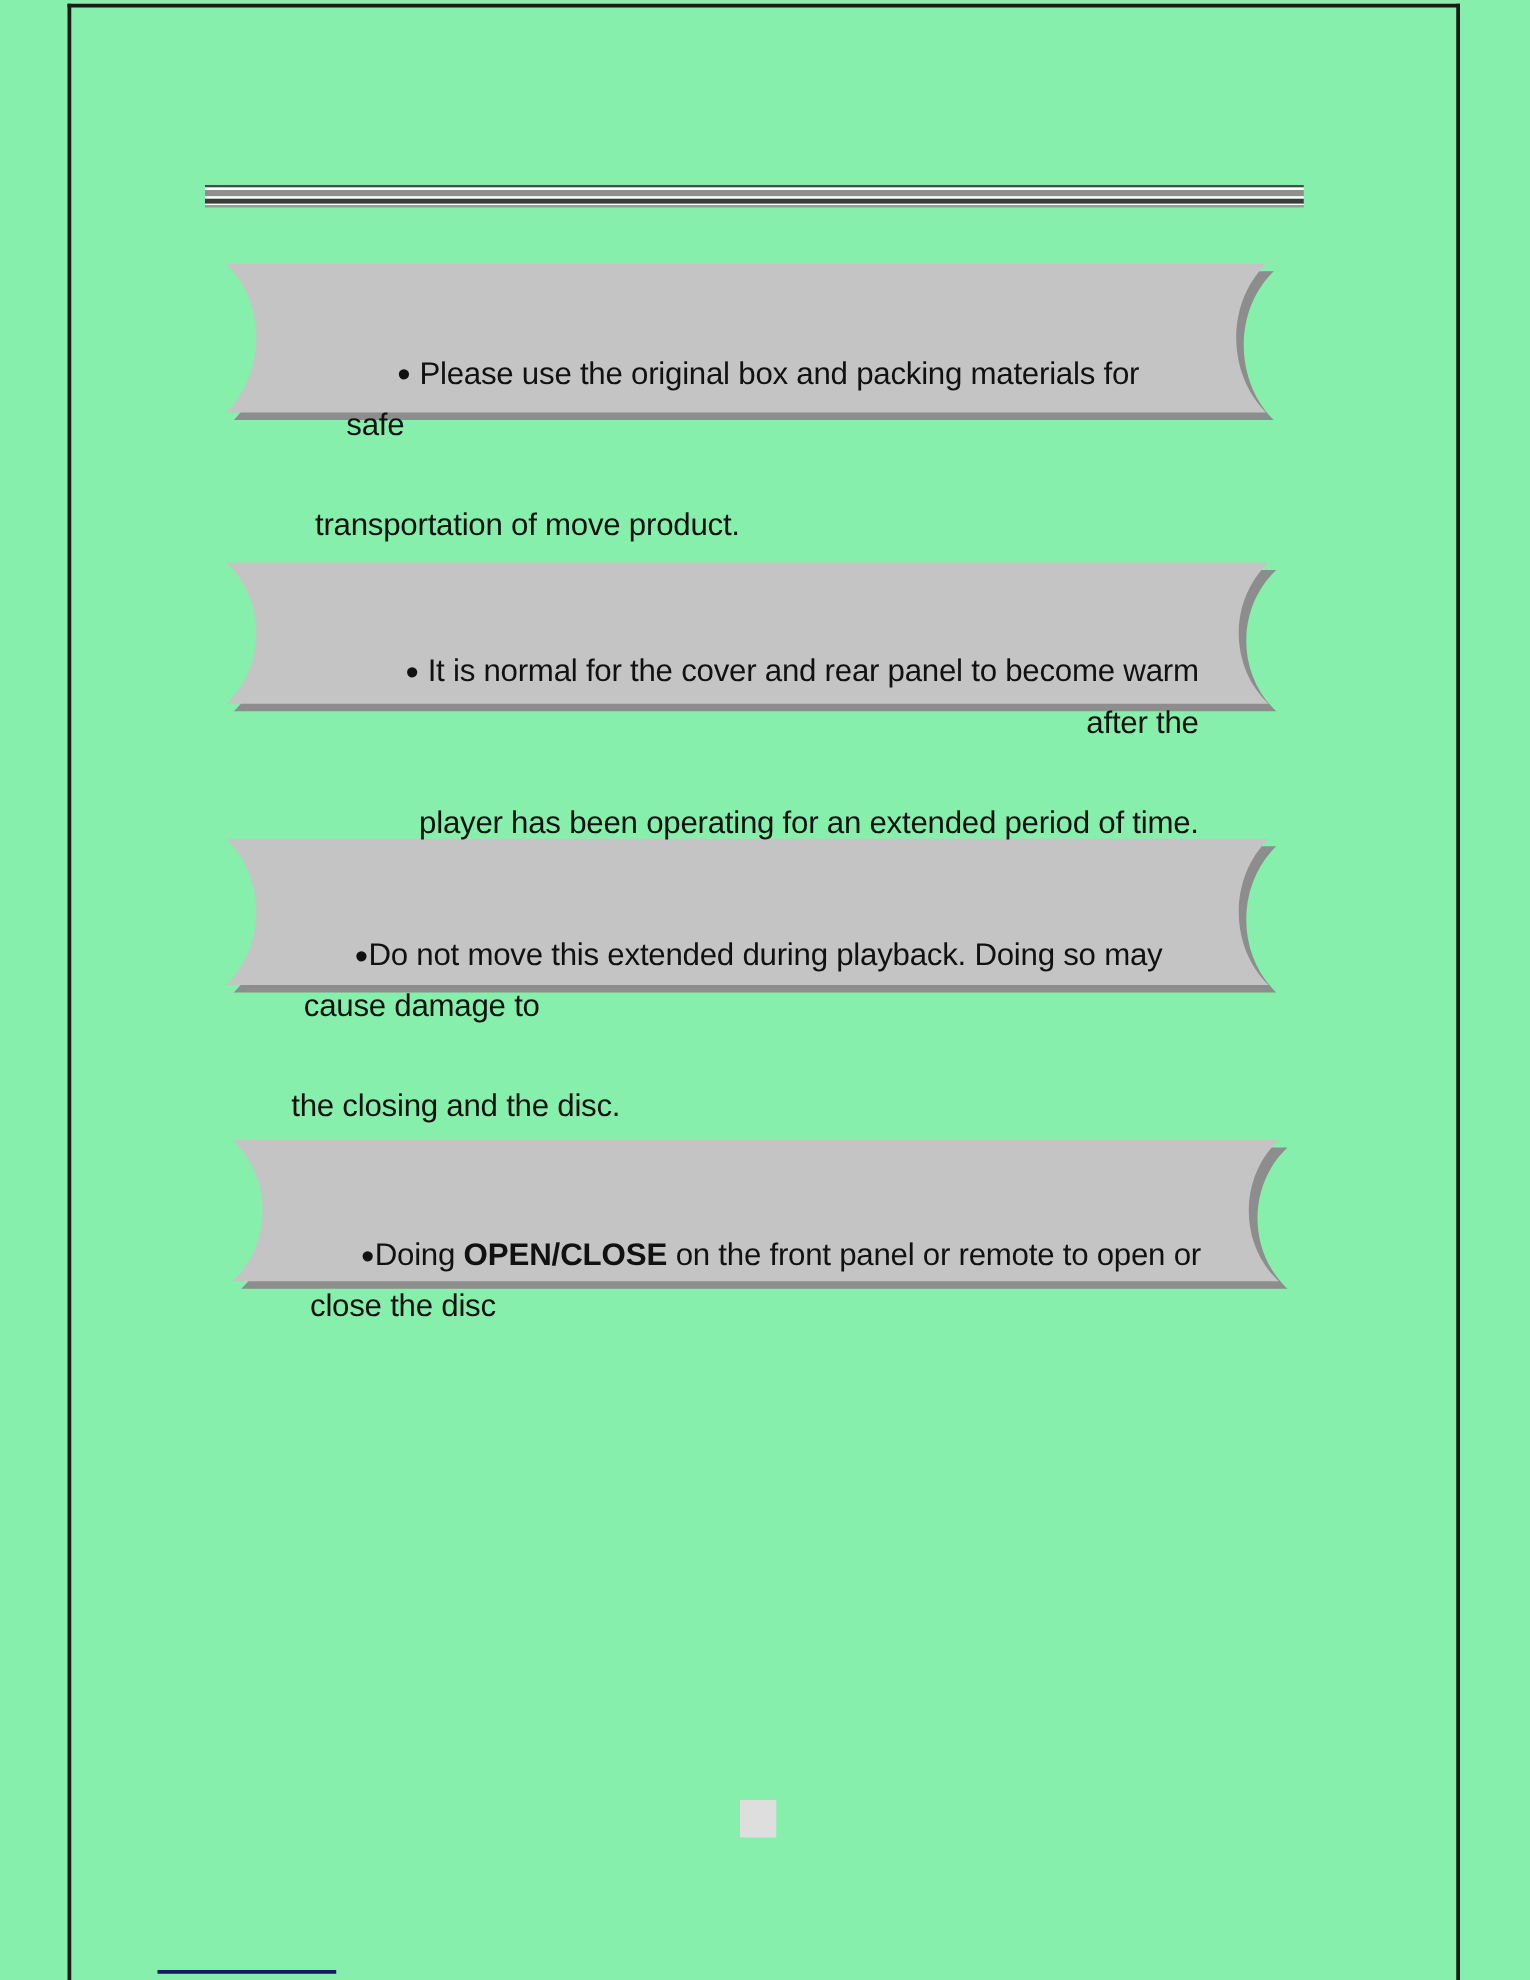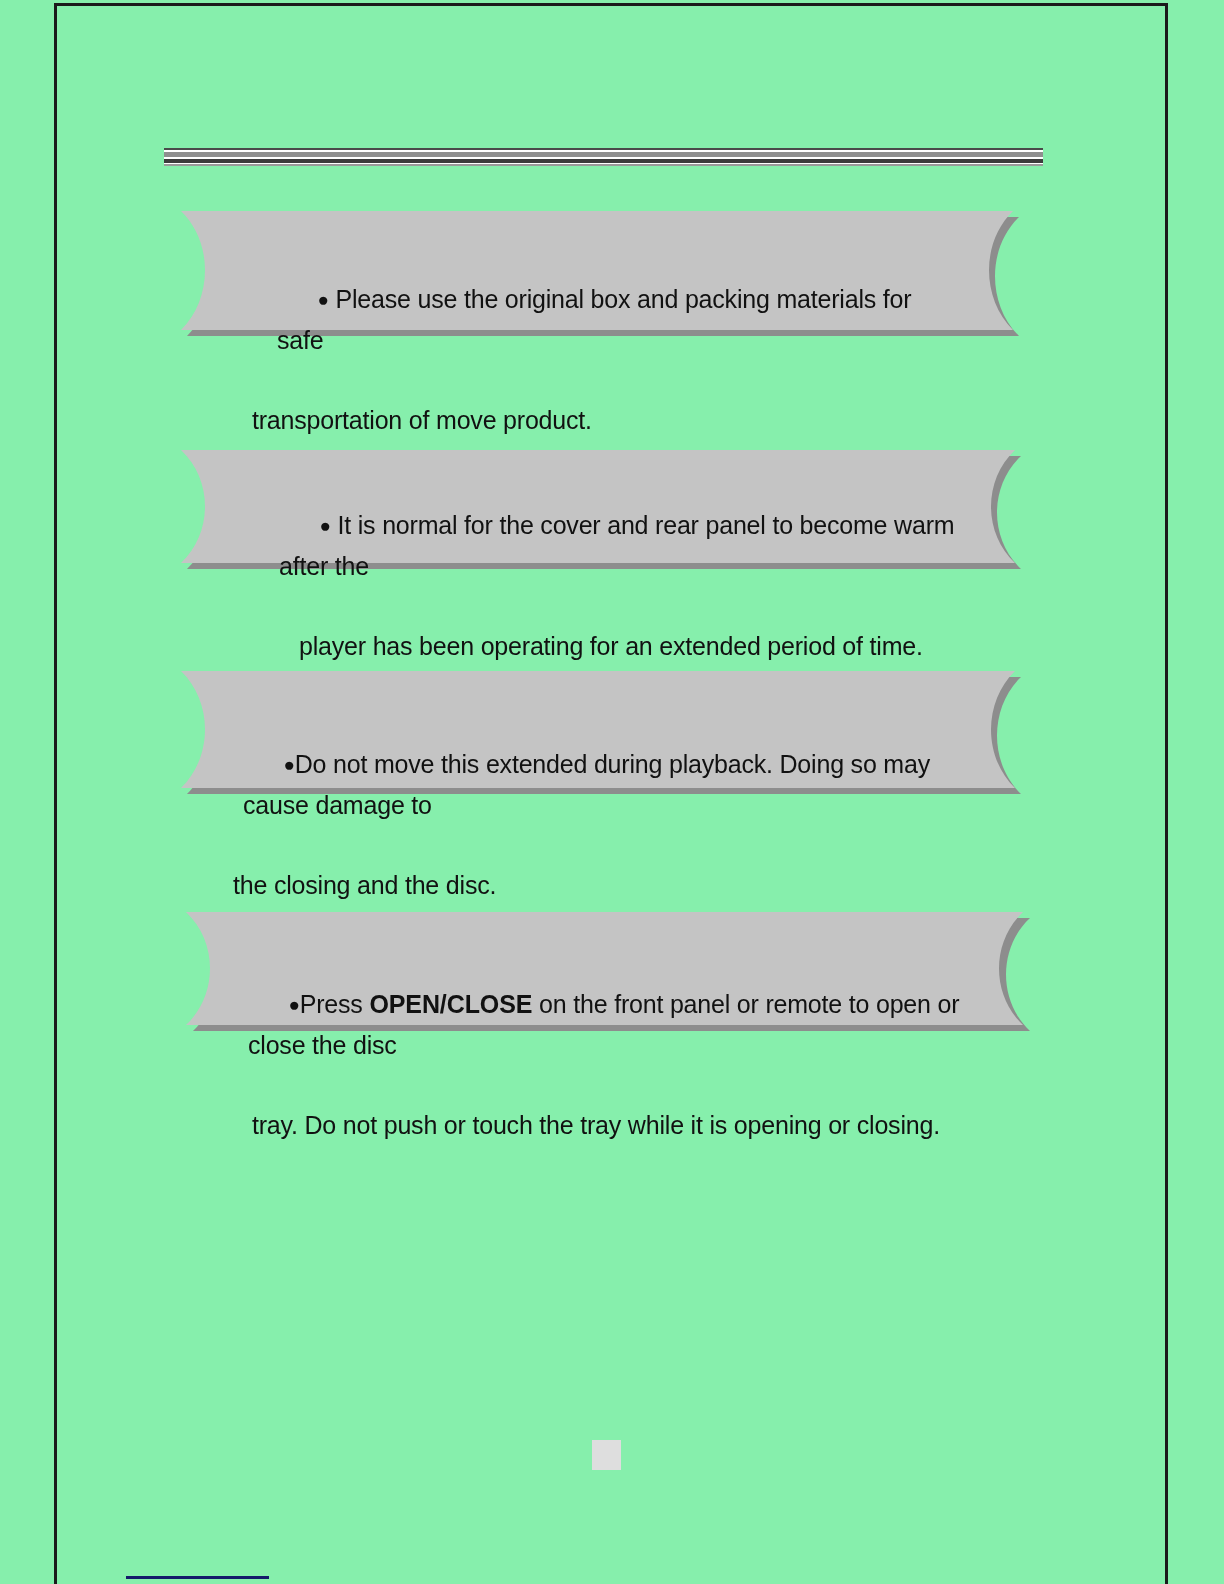--- a/index.html
+++ b/index.html
@@ -87,21 +87,21 @@
   .bullet {
     font-size: 19px;
     vertical-align: 2px;
   }
 
   
   #banner-1 { left: 181px; top: 203px; width: 845px; height: 158px; }
   #banner-1 .banner-text { left: 96px; top: 36px; width: 640px; }
 
   #banner-2 { left: 181px; top: 443px; width: 847px; height: 146px; }
-  #banner-2 .banner-text { left: 98px; top: 22px; width: 680px; }
+  #banner-2 .banner-text { left: 98px; top: 34px; width: 680px; text-align: right; }
 
   #banner-3 { left: 181px; top: 664px; width: 847px; height: 150px; }
   #banner-3 .banner-text { left: 62px; top: 40px; width: 740px; }
 
   #banner-4 { left: 186px; top: 905px; width: 851px; height: 146px; }
   #banner-4 .banner-text { left: 62px; top: 39px; width: 740px; }
 
   .line-2 { display: block; }
   #banner-1 .line-2 { margin-left: -25px; }
   #banner-2 .line-2 { margin-left: 20px; }
@@ -177,22 +177,21 @@
       <span class="line-2">the closing and the disc.</span>
     </div>
   </div>
 
   <div class="banner" id="banner-4">
     <svg class="ribbon-svg" viewBox="0 0 851 146" preserveAspectRatio="none">
       <path d="M7,13 L844,13 C812,43 812,96 844,126 L7,126 C39,96 39,43 7,13 Z" fill="#8d8d8d"></path>
       <path d="M0,7 L837,7 C805,37 805,90 837,120 L0,120 C32,90 32,37 0,7 Z" fill="#c4c4c4"></path>
     </svg>
     <div class="banner-text">
-      <span class="bullet">●</span><span>Press </span><b>OPEN/CLOSE</b><span> on the front panel or remote to open or close the disc</span>
-      <span class="line-2">tray. Do not push or touch the tray while it is opening or closing.</span>
+      <span class="bullet">●</span><span>Doing </span><b>OPEN/CLOSE</b><span> on the front panel or remote to open or close the disc</span>
     </div>
   </div>
 
   <div class="page-number-box"></div>
 
   <div class="bottom-blue-rule"></div>
 
 </div>
 
 </body></html>

